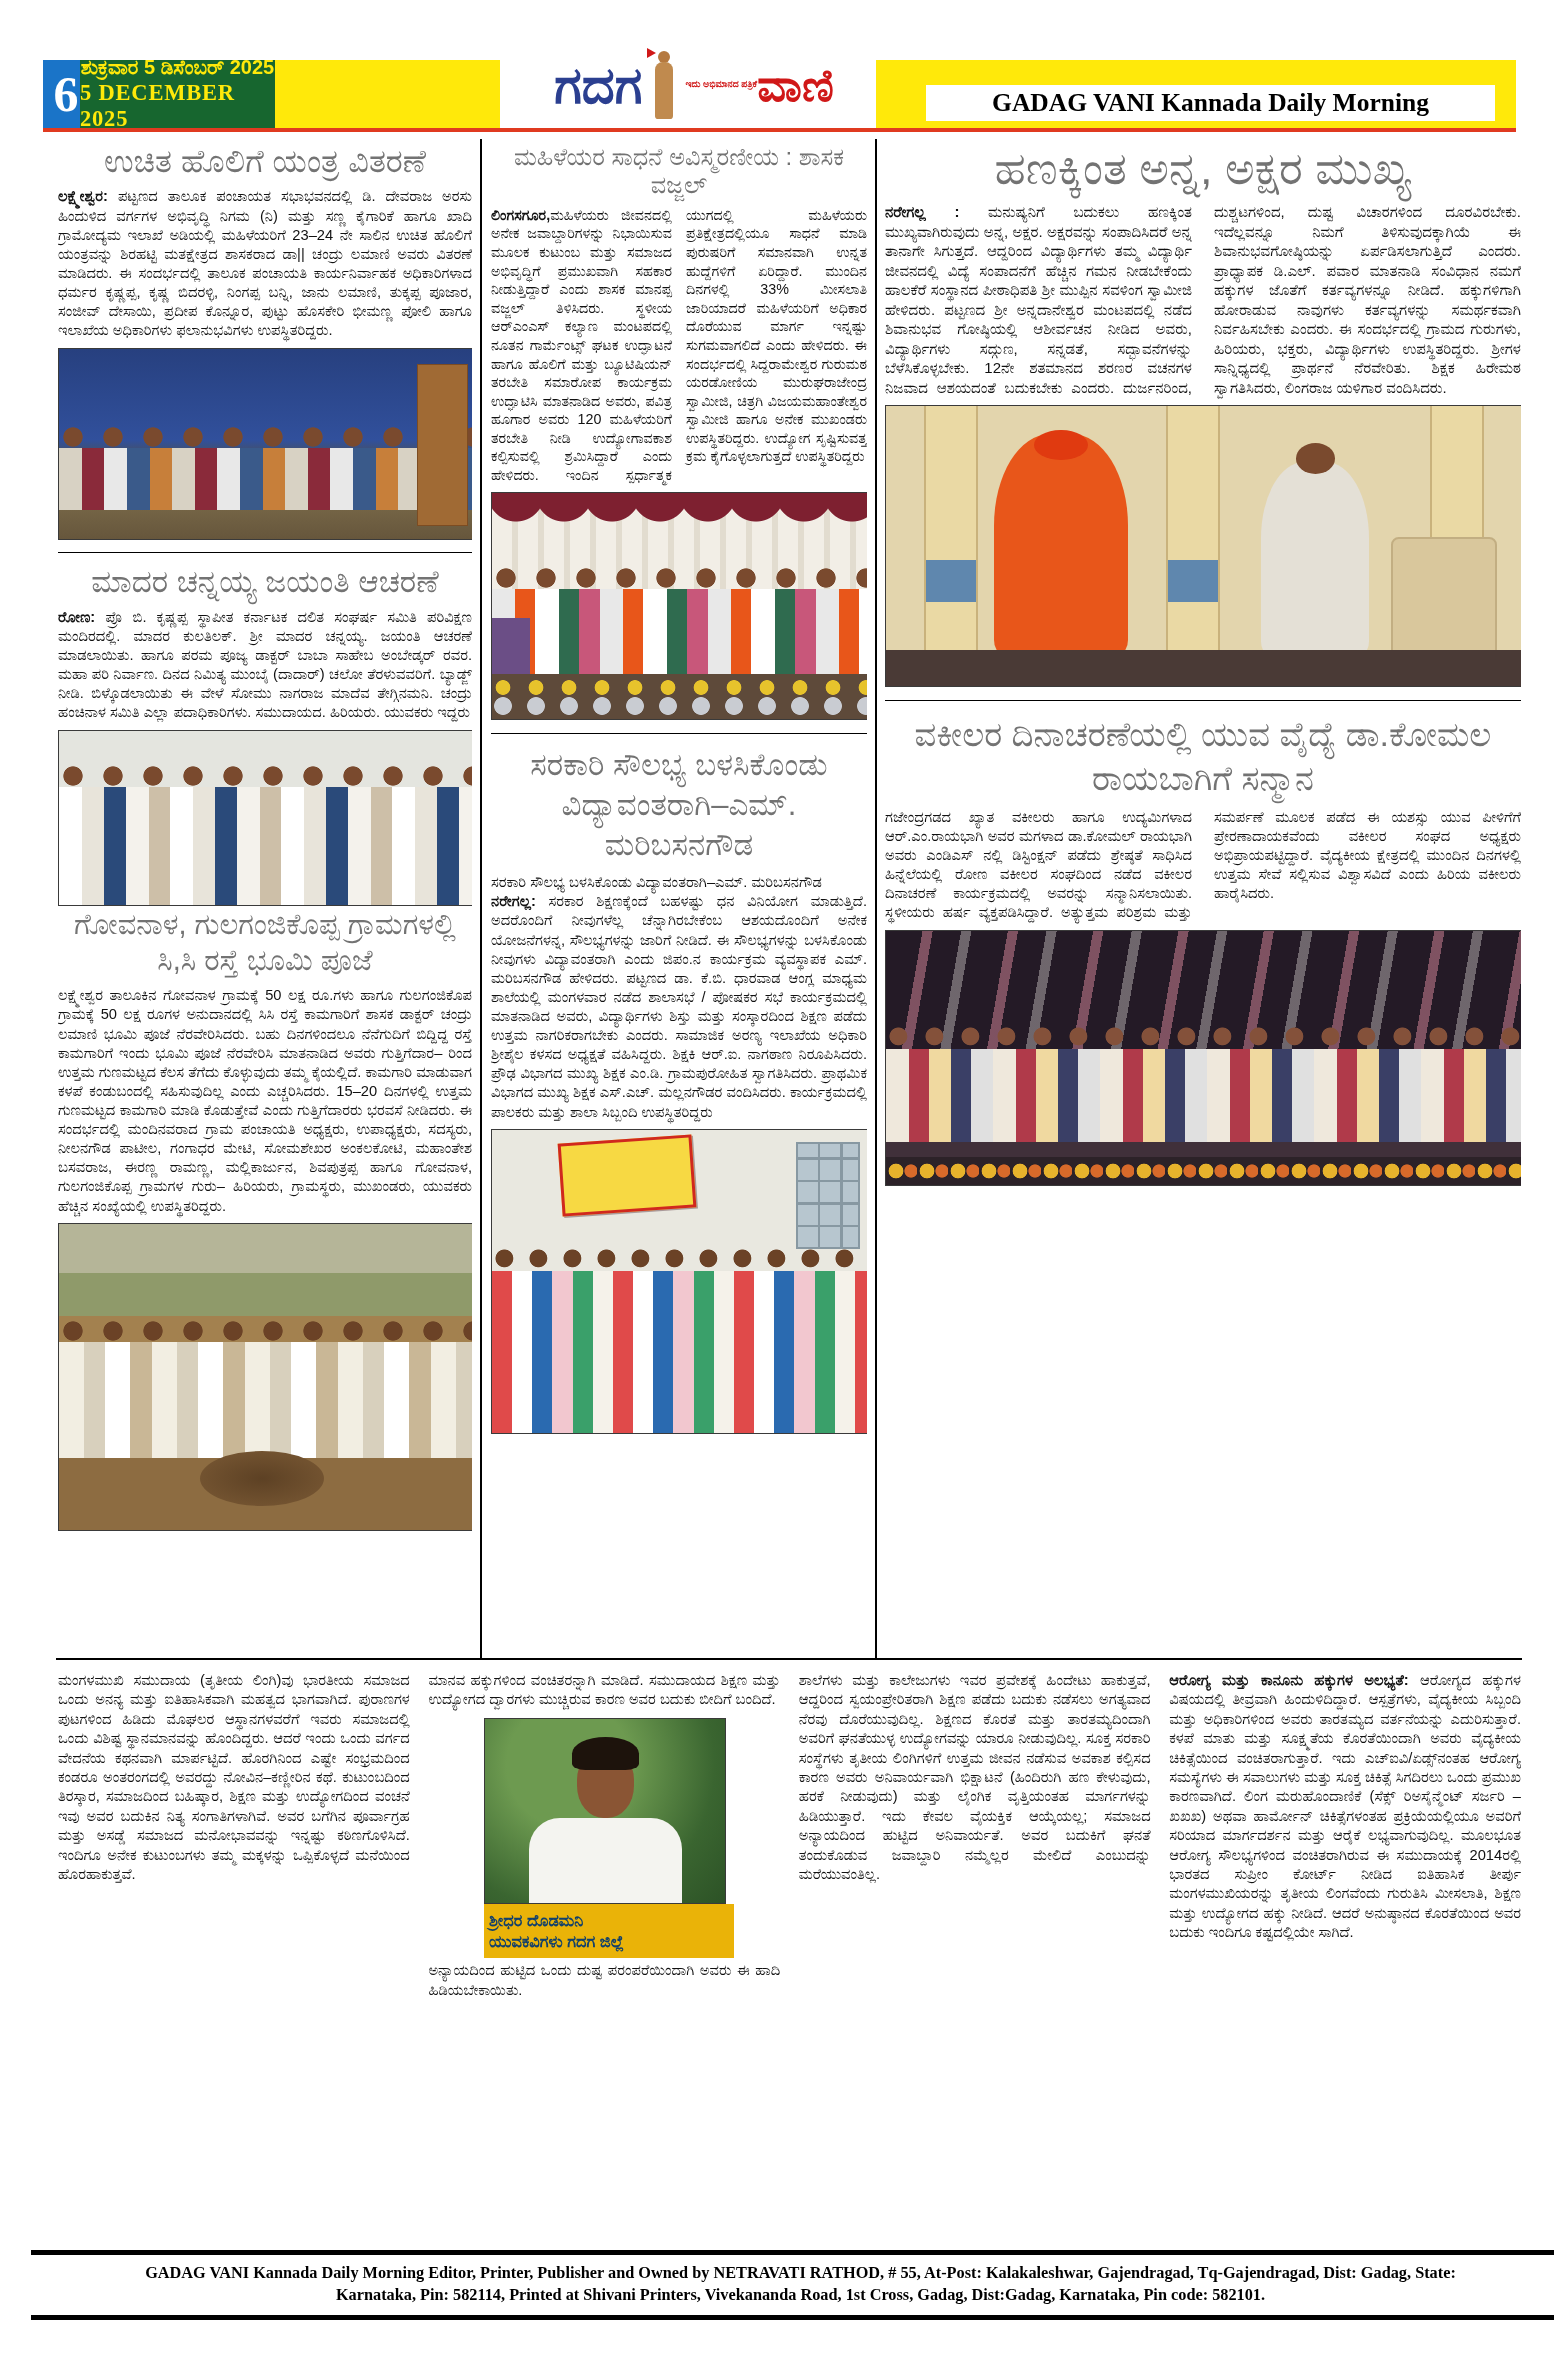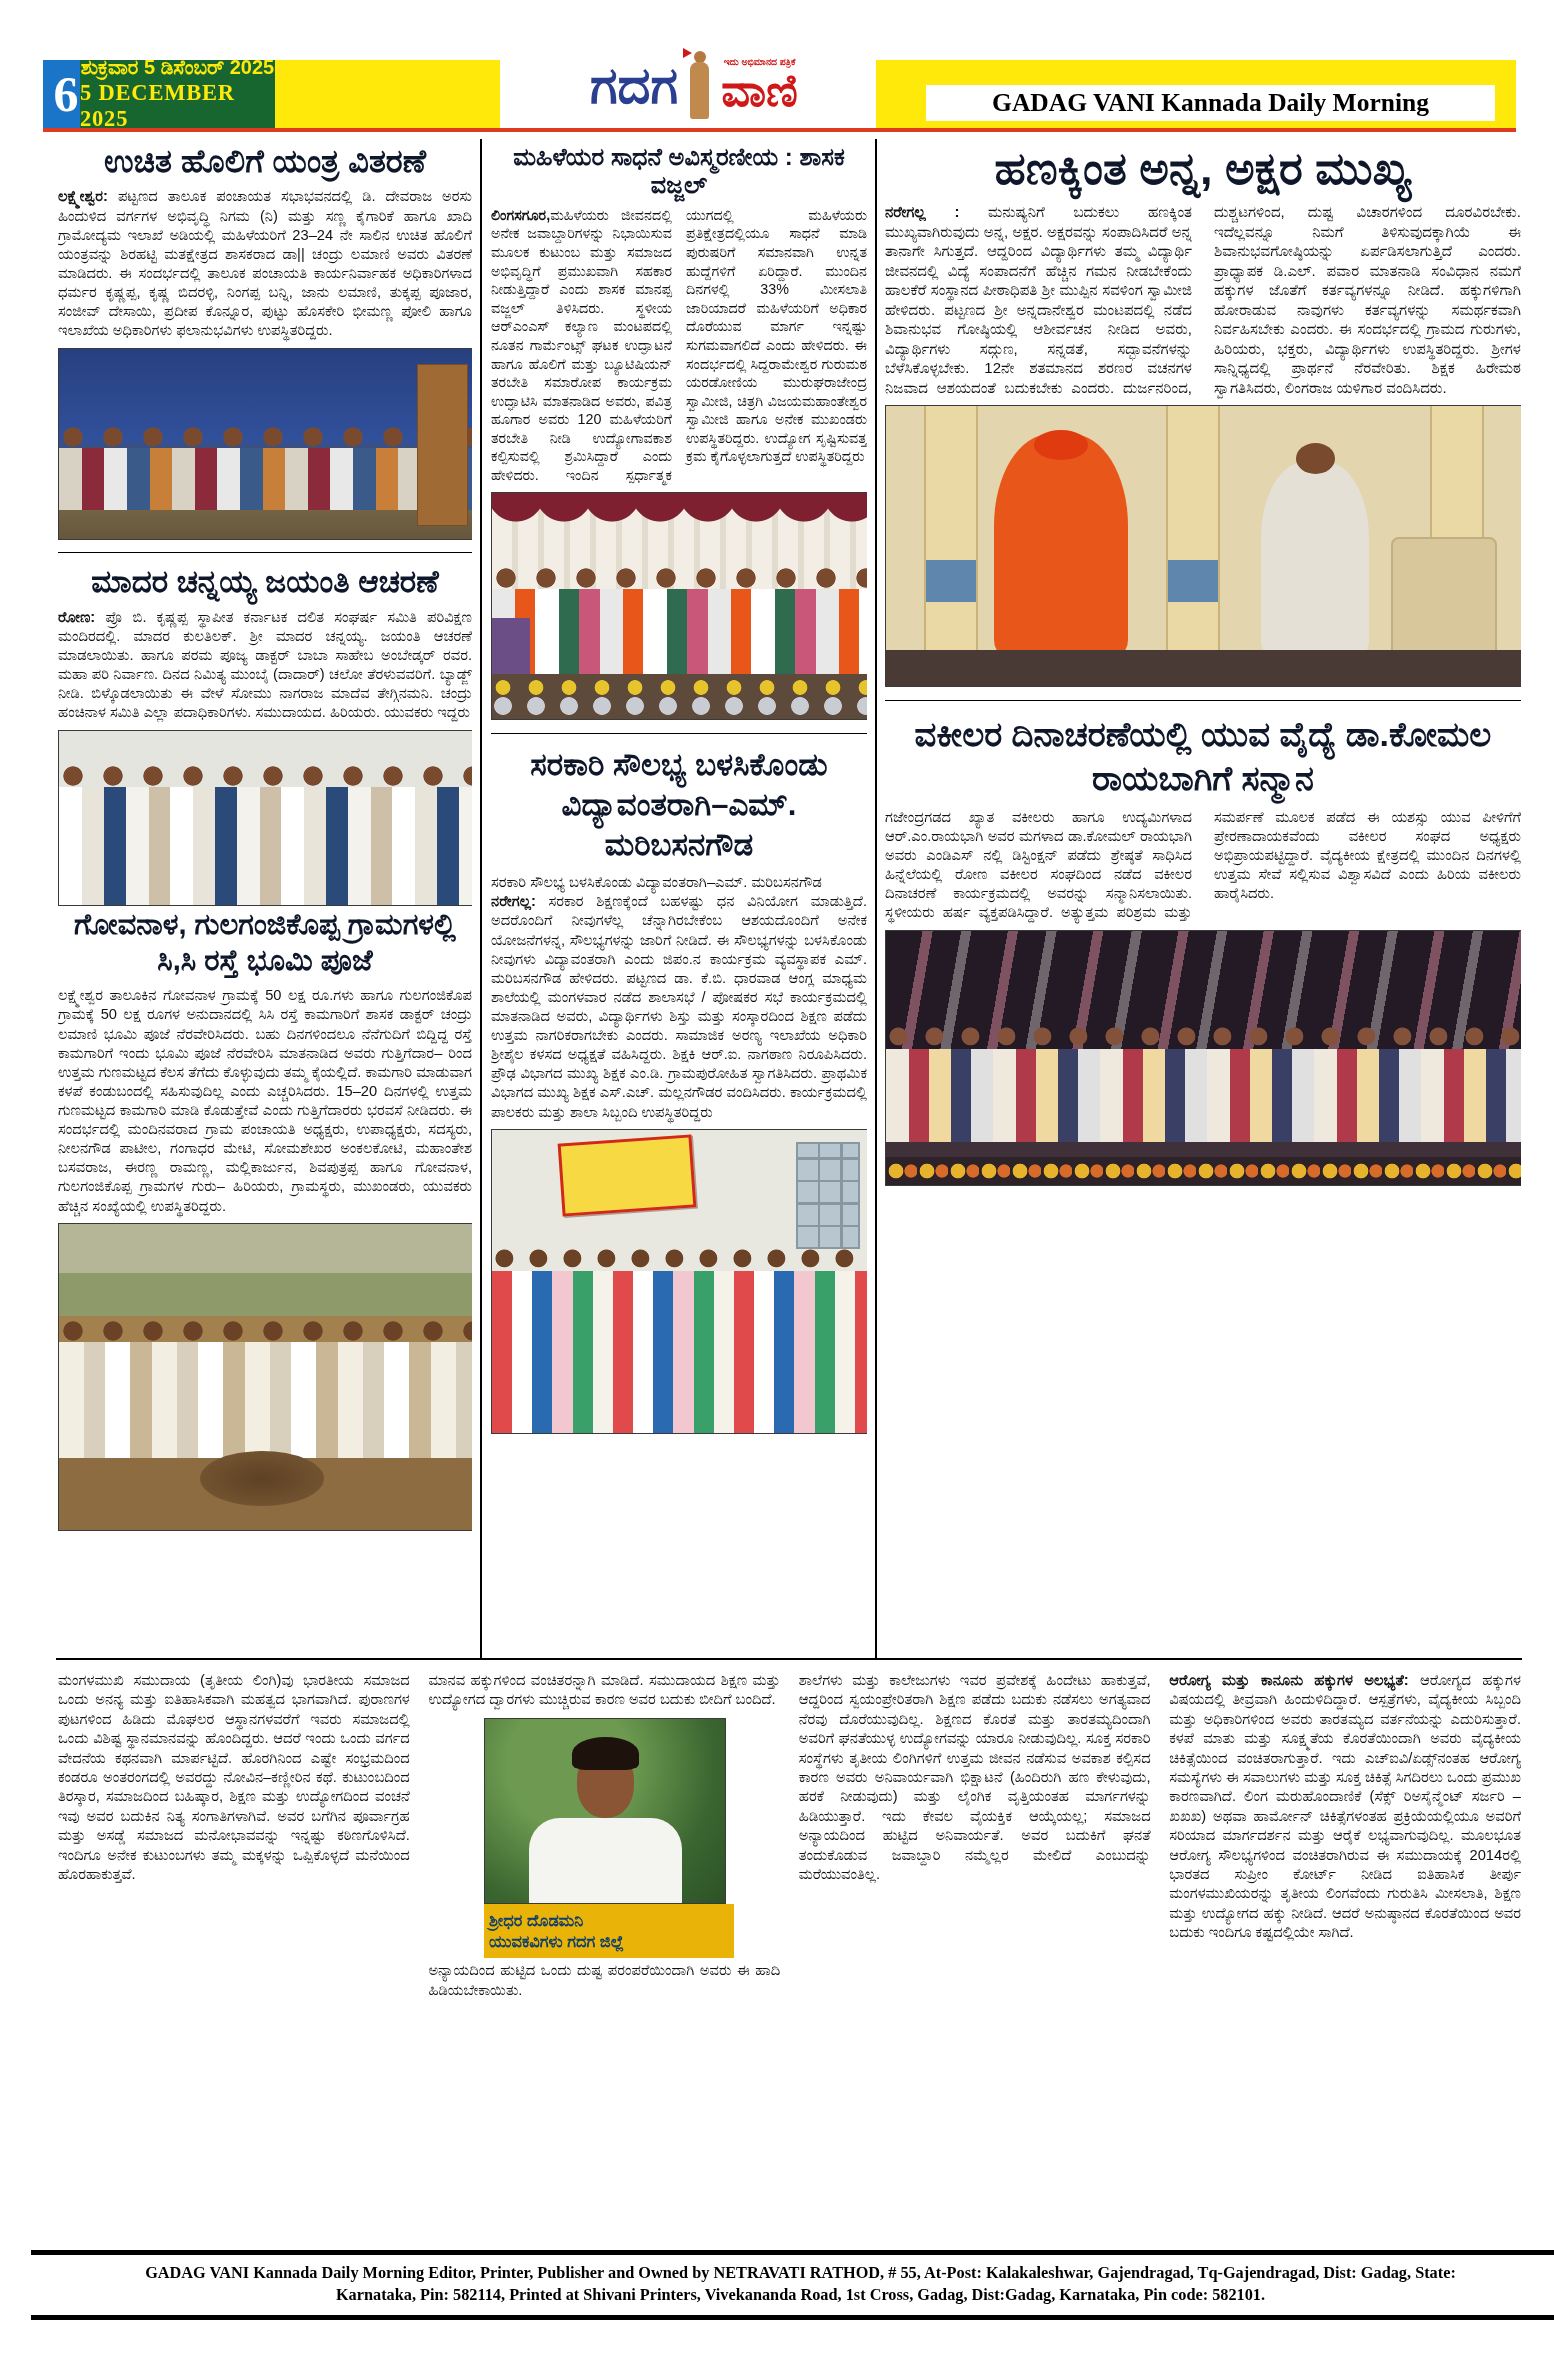--- a/index.html
+++ b/index.html
@@ -19,38 +19,38 @@
            font-family:"Liberation Serif","DejaVu Serif",serif;}
   .logo-patch{position:absolute;left:457px;top:-17px;width:364px;height:85px;background:#fff;
               display:flex;align-items:center;justify-content:center;gap:4.6px;padding-left:12px;}
   .logo-left{color:#2b3f90;font-weight:bold;font-size:51px;line-height:1;}
   .logo-statue{position:relative;width:34px;height:76px;}
   .statue-body{position:absolute;left:7.7px;top:14px;width:18.6px;height:57px;background:#c08a4e;
                border-radius:7.7px 7.7px 3.1px 3.1px;}
   .statue-head{position:absolute;left:11px;top:3.1px;width:12.4px;height:12.4px;background:#b5793f;border-radius:50%;}
   .statue-flag{position:absolute;left:0;top:0;width:0;height:0;
                border-left:9.3px solid #d01818;border-top:5.4px solid transparent;border-bottom:5.4px solid transparent;}
-  .logo-right-wrap{display:flex;flex-direction:column;align-items:center;}
+  .logo-right-wrap{display:flex;align-items:center;}
   .logo-tagline{color:#d01818;font-size:9.3px;font-weight:bold;line-height:1;margin-bottom:1.5px;}
   .logo-right{color:#d01818;font-weight:bold;font-size:45px;line-height:1;}
   .masthead-right-box{position:absolute;left:883px;top:25px;width:569px;height:36px;background:#fff;
                       display:flex;align-items:center;justify-content:center;}
   .masthead-right{font-family:"Liberation Serif","DejaVu Serif",serif;font-weight:bold;font-size:25.5px;color:#000;}
 
   
   .vdiv{position:absolute;top:139px;width:1.5px;height:1519px;background:#000;}
   .vdiv1{left:480px;} .vdiv2{left:875px;}
   .hrule-bottom{position:absolute;left:56px;top:1658px;width:1466px;height:2.3px;background:#000;}
 
   .col{position:absolute;top:143px;overflow:hidden;}
   .col1{left:58px;width:414px;height:1515px;}
   .col2{left:491px;width:376px;height:1515px;}
   .col3{left:885px;width:636px;height:1515px;}
 
-  .headline{font-weight:bold;text-align:center;color:#0f172a;line-height:1.15;margin:0 0 7.7px 0;}
+  .headline{font-weight:normal;text-align:center;color:#737373;line-height:1.15;margin:0 0 7.7px 0;}
   .h-c1{font-size:32px;}
   .h-c1b{font-size:31px;}
   .h-c1c{font-size:29px;line-height:1.25;}
   .h-c2{font-size:24px;}
   .h-c2b{font-size:31px;line-height:1.3;}
   .h-c3{font-size:45px;}
   .h-c3b{font-size:34px;line-height:1.3;}
 
   .body-txt{font-size:14.7px;line-height:1.3;text-align:justify;margin:0;}
   .body-sm{font-size:14.3px;}

